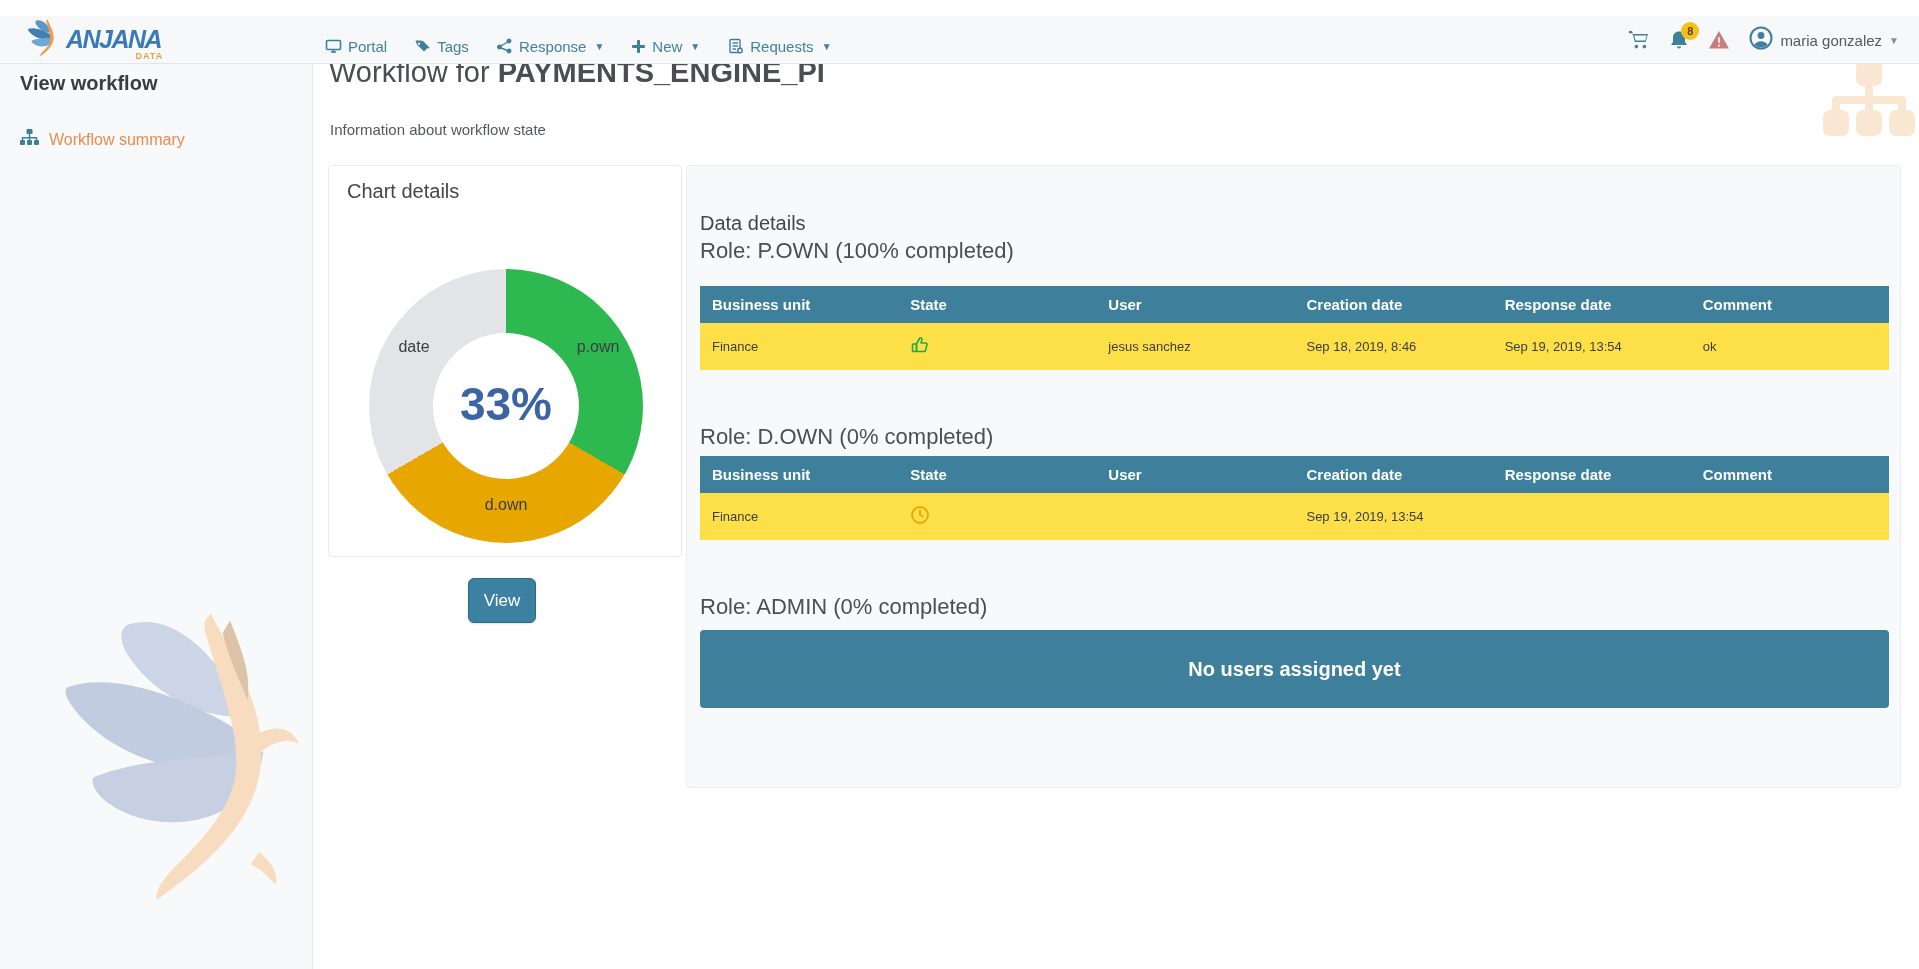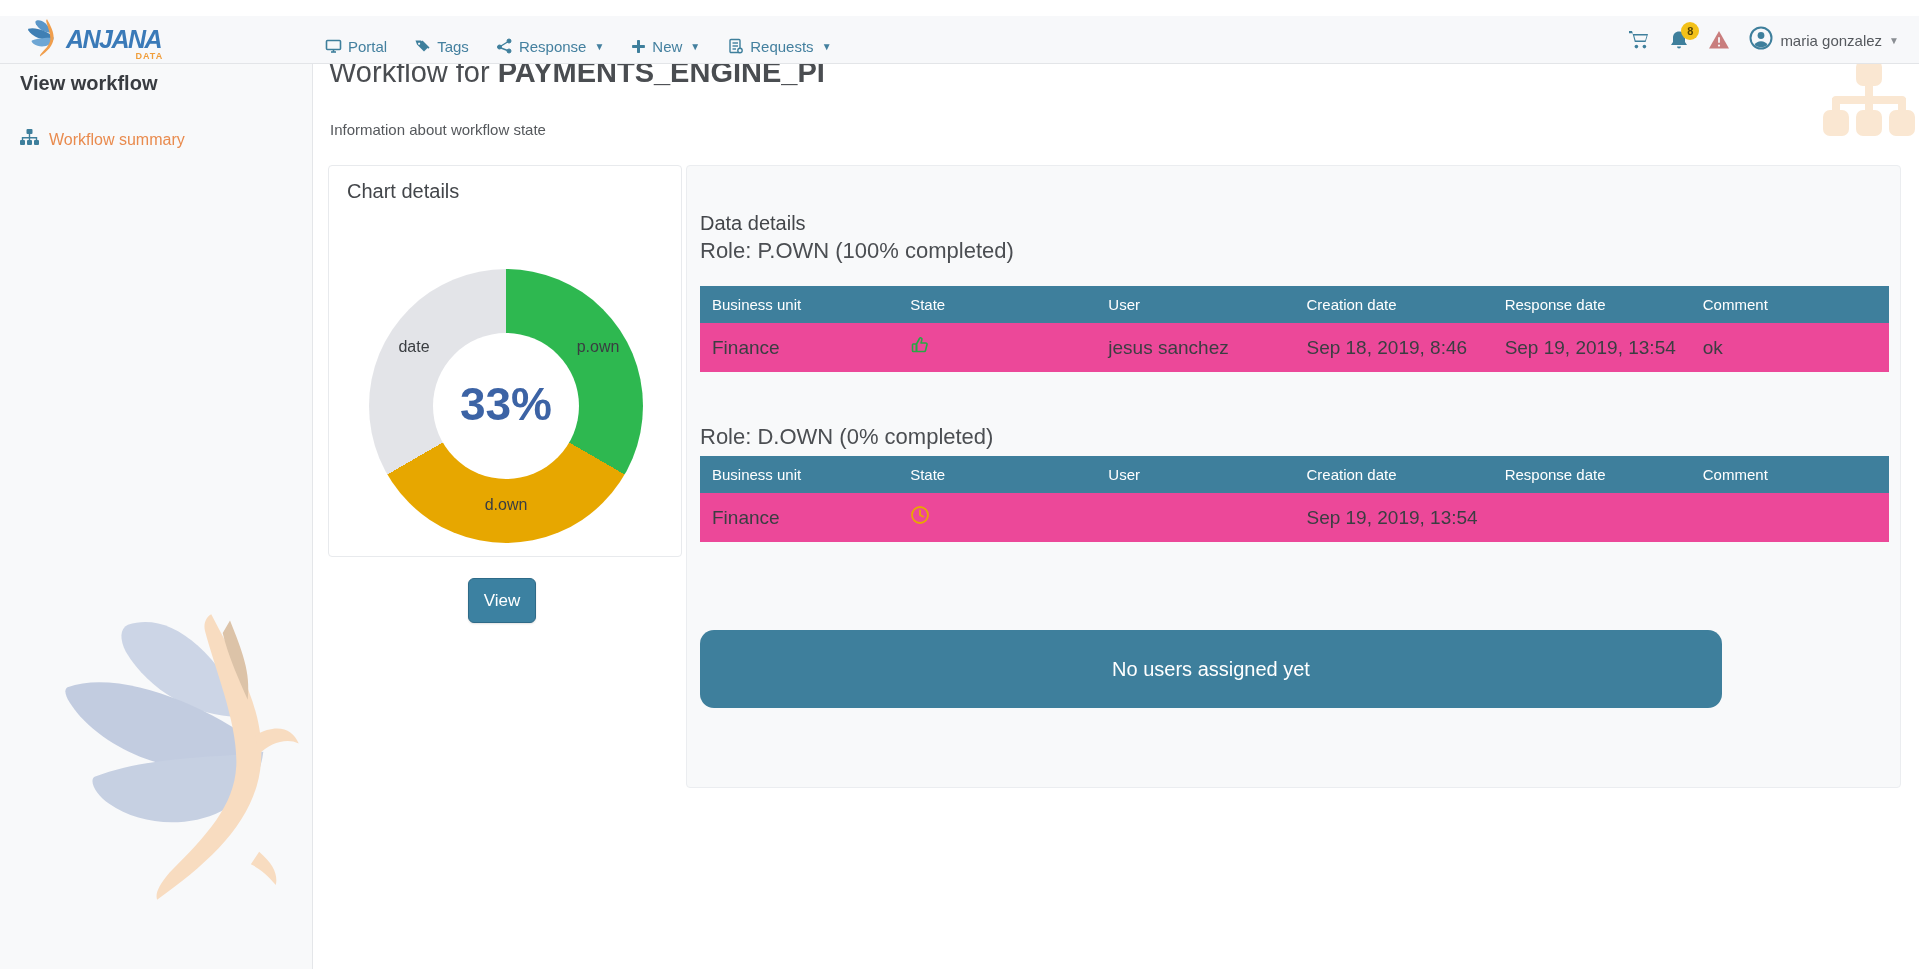--- a/index.html
+++ b/index.html
@@ -81,32 +81,32 @@
   .data-panel {
     position:absolute; left:686px; top:165px; width:1215px; height:623px;
     background:#f8f9fa; border:1px solid #ebedf0; border-radius:4px;
   }
   .data-panel-title { position:absolute; left:13px; top:14px; font-size:20px; color:#43464a;margin-top:32px; }
   .role-heading { position:absolute; left:13px; font-size:22px; font-weight:400; color:#4b4e52; }
   .rh-1 { top:72px; } .rh-2 { top:258px; } .rh-3 { top:428px; }
   .role-table { position:absolute; left:13px; width:1189px; border-collapse:collapse; table-layout:fixed; }
   .tbl-1 { top:120px; } .tbl-2 { top:290px; }
   .role-table th {
-    background:#3e7f9c; color:#fff; font-size:15px; font-weight:400;
+    background:#3e7f9c; color:#fff; font-size:15px; font-weight:700;
     text-align:left; padding:9px 12px; height:37px;
   }
   .role-table td {
-    background:#ec4899; font-size:19px; color:#3b3e42;
+    background:#fde047; font-size:13px; color:#3b3e42;
     padding:12px; height:45px; vertical-align:middle;
   }
   .empty-banner {
-    position:absolute; left:13px; top:464px; width:1022px; height:78px;
-    background:#3e7f9c; border-radius:14px;
+    position:absolute; left:13px; top:464px; width:1189px; height:78px;
+    background:#3e7f9c; border-radius:4px;
     display:flex; align-items:center; justify-content:center;
-    color:#fff; font-size:20px; font-weight:400;
+    color:#fff; font-size:20px; font-weight:700;
   }
 </style>
 </head>
 <body>
 
 <nav class="navbar">
   <div class="brand">
     <span>
       <svg width="38" height="38" viewBox="0 0 240 280">
         <path d="M70,12 C108,0 150,30 186,100 C140,104 92,78 68,38 C62,26 62,16 70,12 Z" fill="#5a96c8"></path>
@@ -330,14 +330,15 @@
           </span>
         </td>
         <td></td>
         <td>Sep 19, 2019, 13:54</td>
         <td></td>
         <td></td>
       </tr>
     </tbody>
   </table>
 
+  <div class="role-heading rh-3">Role: ADMIN (0% completed)</div>
   <div class="empty-banner">No users assigned yet</div>
 </section>
 
 </body></html>

